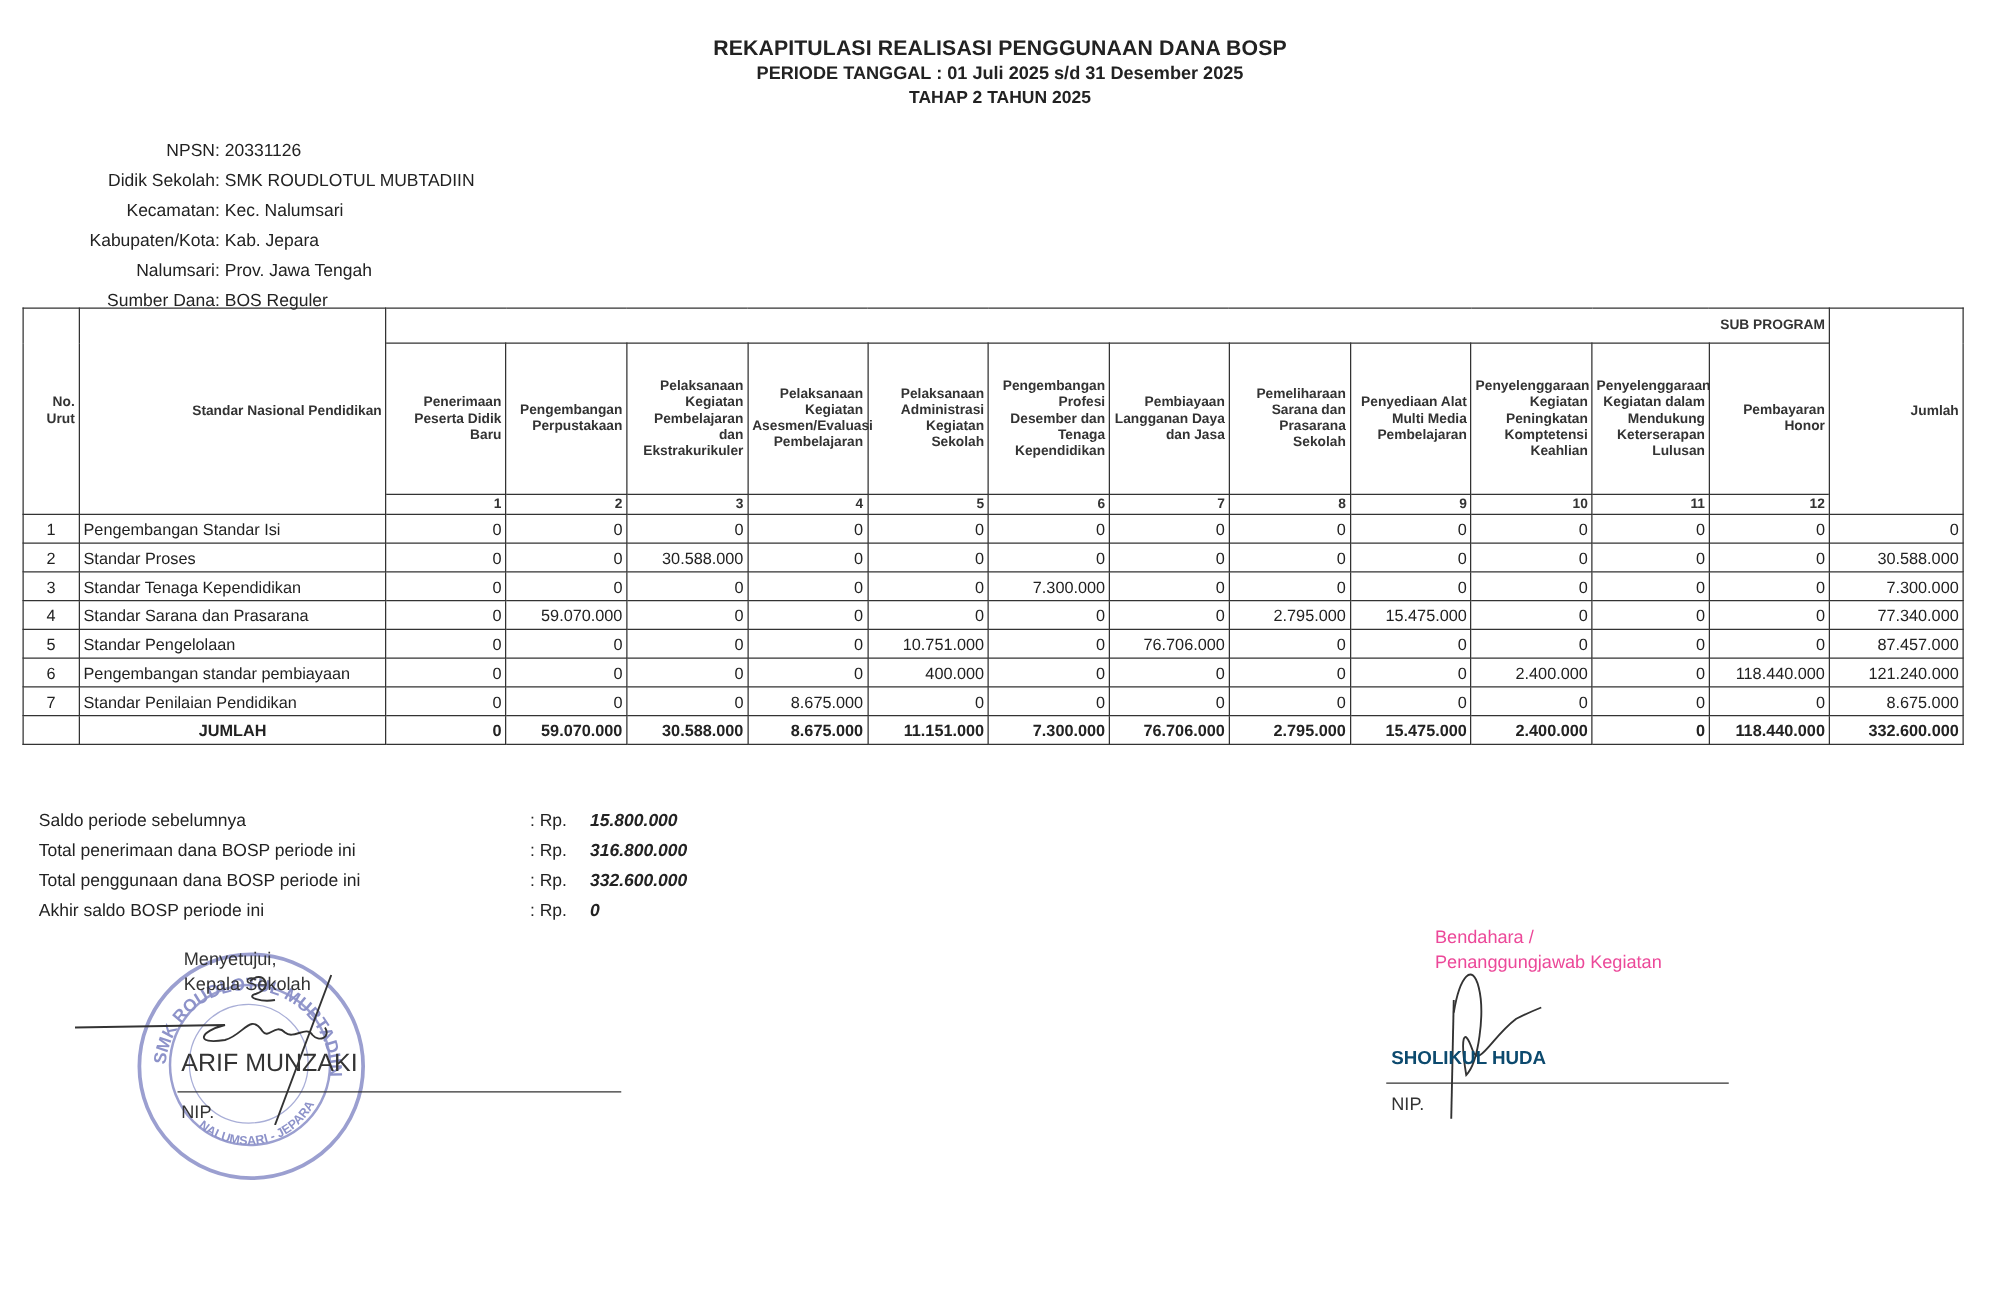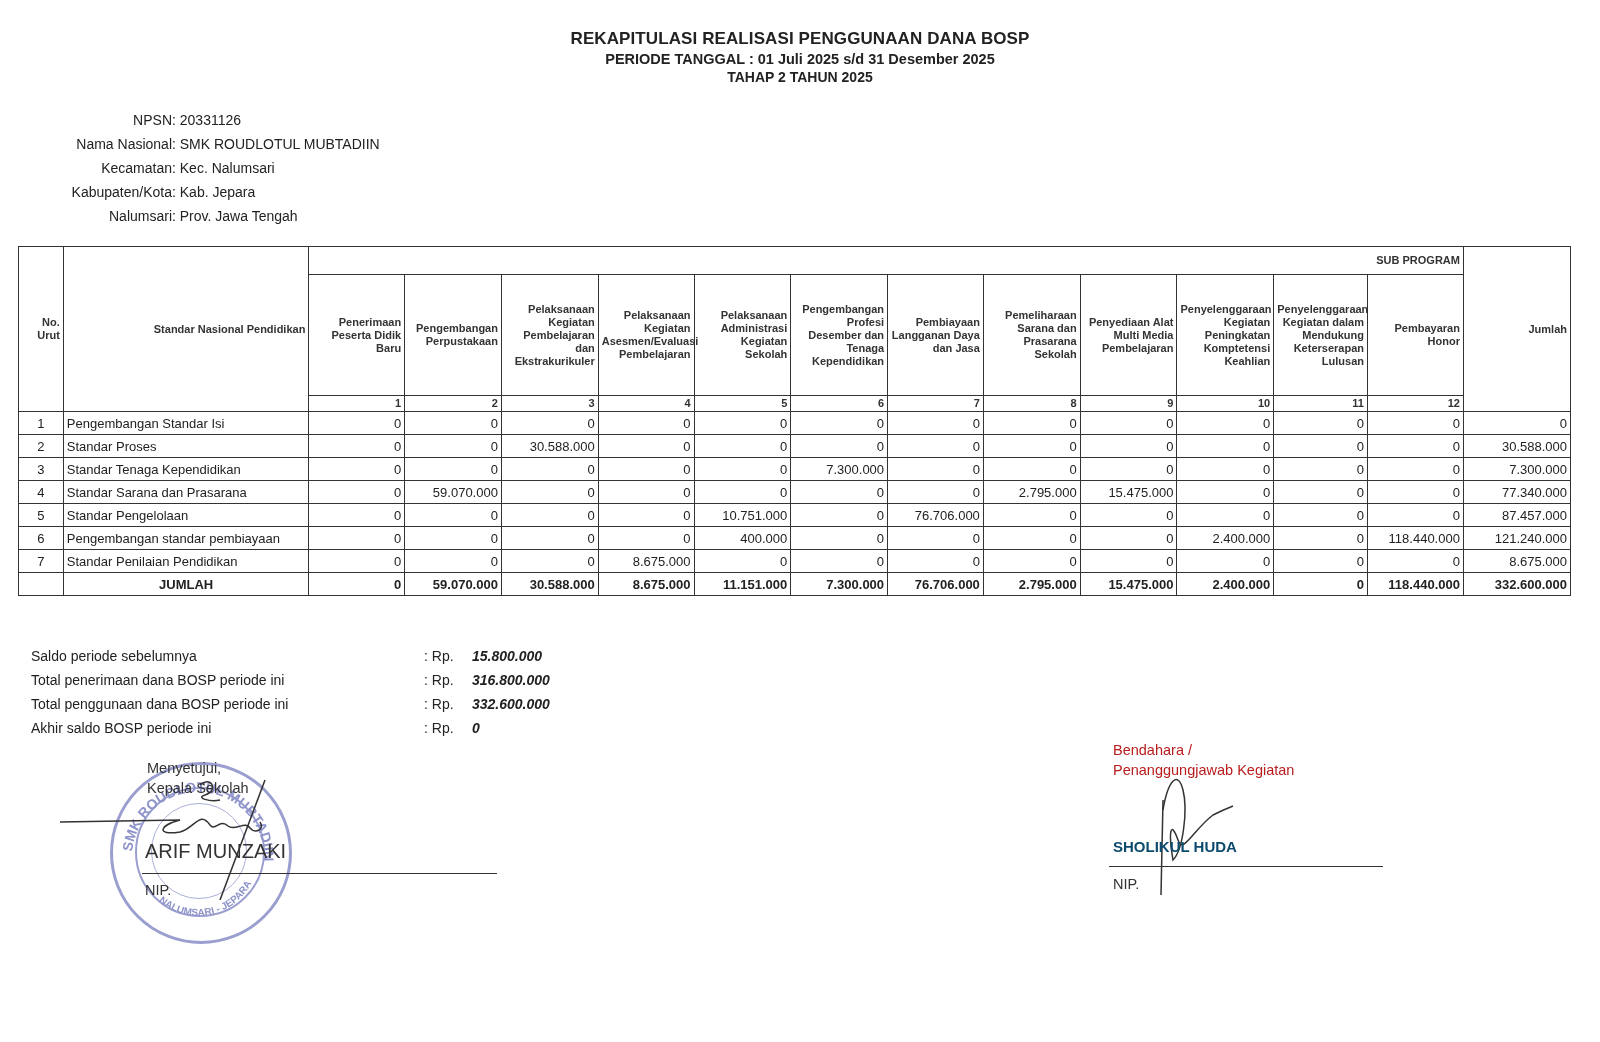--- a/index.html
+++ b/index.html
@@ -50,55 +50,59 @@
   }
   .stamp .inner { position: absolute; left: 22px; top: 22px; width: 126px; height: 126px; border-radius: 50%; border: 2px solid #8a8fc8; }
   .stamp .globe { position: absolute; left: 38px; top: 38px; width: 94px; height: 94px; border-radius: 50%; border: 1.5px solid #9aa0d0; }
   .sig-left .approve { position: absolute; left: 87px; top: -4px; font-size: 14.5px; line-height: 20px; color: #333; }
   .sig-left .name { position: absolute; left: 85px; top: 78px; font-size: 20px; font-weight: normal; color: #333; }
   .sig-left .line { position: absolute; left: 82px; top: 111px; width: 355px; border-top: 1.5px solid #333; }
   .sig-left .nip { position: absolute; left: 85px; top: 120px; font-size: 14.5px; color: #333; }
   .sig-left svg.signature { position: absolute; left: 0px; top: 8px; }
 
   .sig-right { position: absolute; left: 1113px; top: 740px; width: 290px; height: 160px; }
-  .sig-right .role { font-size: 14.5px; line-height: 20px; color: #b91c1c; }
+  .sig-right .role { font-size: 14.5px; line-height: 20px; color: #ec4899; margin-left: 35px; }
   .sig-right .name { position: absolute; left: 0; top: 98px; font-size: 15px; font-weight: bold; color: #0c4a6e; }
   .sig-right .line { position: absolute; left: -4px; top: 126px; width: 274px; border-top: 1.5px solid #333; }
   .sig-right .nip { position: absolute; left: 0; top: 136px; font-size: 14.5px; color: #333; }
   .sig-right svg.signature { position: absolute; left: 40px; top: 30px; }
 </style>
 </head>
 <body>
 
 <div class="title-block">
   <div class="t1">REKAPITULASI REALISASI PENGGUNAAN DANA BOSP</div>
   <div class="t2">PERIODE TANGGAL : 01 Juli 2025 s/d 31 Desember 2025</div>
   <div class="t3">TAHAP 2 TAHUN 2025</div>
 </div>
 
 <div class="info">
   <div class="row">
     <span class="lbl">NPSN</span>
     <span class="val">: 20331126</span>
   </div>
   <div class="row">
-    <span class="lbl">Nama Nasional</span>
+    <span class="lbl">Didik Sekolah</span>
     <span class="val">: SMK ROUDLOTUL MUBTADIIN</span>
   </div>
   <div class="row">
     <span class="lbl">Kecamatan</span>
     <span class="val">: Kec. Nalumsari</span>
   </div>
   <div class="row">
     <span class="lbl">Kabupaten/Kota</span>
     <span class="val">: Kab. Jepara</span>
   </div>
   <div class="row">
     <span class="lbl">Nalumsari</span>
     <span class="val">: Prov. Jawa Tengah</span>
+  </div>
+  <div class="row">
+    <span class="lbl">Sumber Dana</span>
+    <span class="val">: BOS Reguler</span>
   </div>
 </div>
 
 <table class="rekap">
   <colgroup>
     <col style="width:44px">
       <col style="width:241px">
     <col style="width:94px">
       <col style="width:95px">
       <col style="width:95px">

